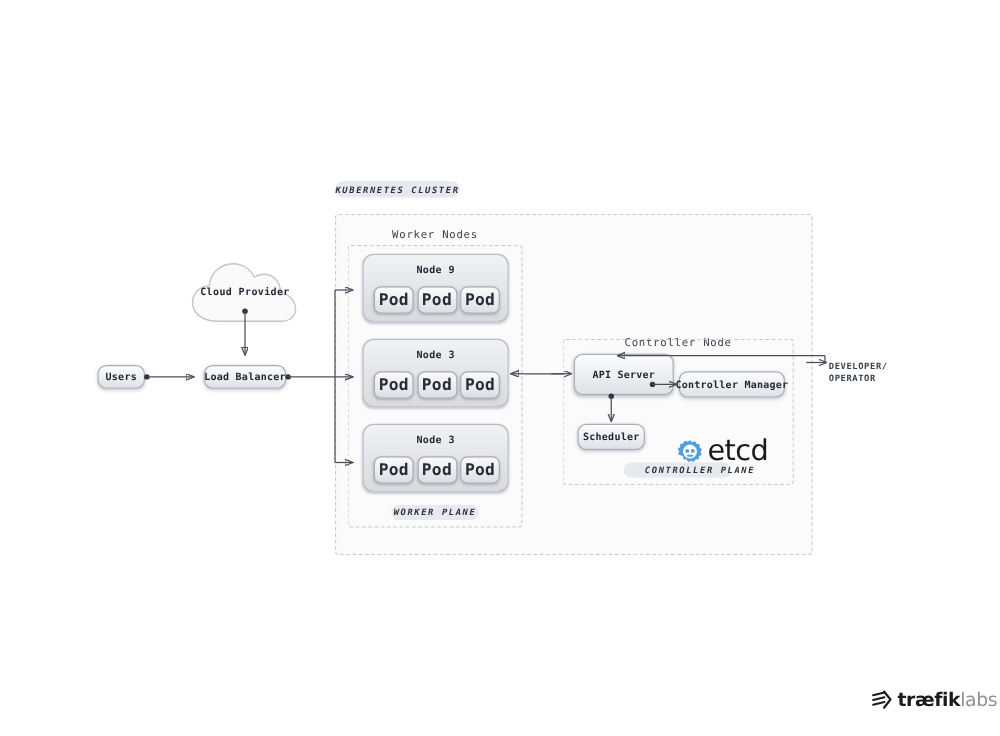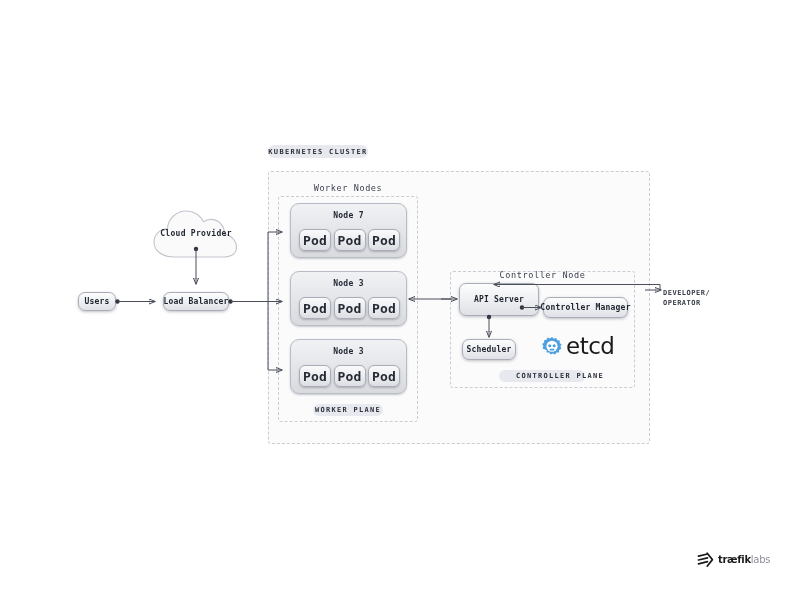--- a/index.html
+++ b/index.html
@@ -47,20 +47,21 @@
     background: #e7e9ee;
     border-radius: 20px;
     color: #2c313c;
     font-size: 7px;
     font-weight: bold;
     letter-spacing: 1.3px;
     display: flex;
     align-items: center;
     justify-content: center;
     white-space: nowrap;
+    font-style: italic;
   }
 
   
   .node-box {
     border: 1px solid #b9bcc6;
     border-radius: 9px;
     background: linear-gradient(180deg, #f1f2f4 0%, #e3e4e8 55%, #d8dade 100%);
     box-shadow: 0 1px 2px rgba(60,64,75,0.28);
   }
   .node-title {
@@ -147,21 +148,21 @@
 
   
   .traefik-logo {
     position: absolute;
     display: flex;
     align-items: center;
     gap: 4px;
   }
   .traefik-word {
     font-family: "DejaVu Sans", sans-serif;
-    font-size: 10px;
+    font-size: 15px;
     line-height: 1;
     letter-spacing: -0.3px;
     text-align: right;
   }
   .traefik-word .strong { color: #1b1b1b; font-weight: bold; }
   .traefik-word .light  { color: #8d9099; }
 </style>
 </head>
 <body>
 
@@ -173,21 +174,21 @@
     <span>KUBERNETES CLUSTER</span>
   </div>
 
   <div class="abs caption" style="left:278px; top:183px; width:140px;">
     <span>Worker Nodes</span>
   </div>
 
   <div class="abs dashed-box" style="left:278px; top:196px; width:140px; height:226px;"></div>
 
   <div class="abs node-box" style="left:290px; top:203px; width:117px; height:55px;">
-    <div class="node-title" style="margin-top:7px;">Node 7</div>
+    <div class="node-title" style="margin-top:7px;">Node 9</div>
     <div class="abs" style="left:8px; top:25px; width:101px; display:flex; justify-content:space-between;">
       <div class="pod-box" style="width:30px; height:20px;">Pod</div>
       <div class="pod-box" style="width:30px; height:20px;">Pod</div>
       <div class="pod-box" style="width:30px; height:20px;">Pod</div>
     </div>
   </div>
 
   <div class="abs node-box" style="left:290px; top:271px; width:117px; height:55px;">
     <div class="node-title" style="margin-top:7px;">Node 3</div>
     <div class="abs" style="left:8px; top:25px; width:101px; display:flex; justify-content:space-between;">
@@ -221,21 +222,21 @@
   </div>
 
   <div class="abs comp-box" style="left:543px; top:297px; width:85px; height:21px;">
     <span>Controller Manager</span>
   </div>
 
   <div class="abs comp-box" style="left:462px; top:339px; width:54px; height:21px;">
     <span>Scheduler</span>
   </div>
 
-  <div class="etcd-logo" style="left:541px; top:335px;">
+  <div class="etcd-logo" style="left:541px; top:350px;">
     <svg width="22" height="22" viewBox="0 0 24 24">
       <g fill="#4d9fe0">
         <path d="M12 1.2 14.1 3l2.5-.9 1.2 2.4 2.6.4.0 2.7 2.1 1.6-1.3 2.3 1.0 2.5-2.3 1.3-.4 2.6-2.7.2-1.5 2.2-2.4-1.1-2.4 1.1-1.5-2.2-2.7-.2-.4-2.6L1.6 13.6 2.6 11.1 1.3 8.8 3.4 7.2l0-2.7 2.6-.4L7.2 1.7 9.7 2.6z"></path>
       </g>
       <circle cx="12" cy="11.2" r="6.1" fill="#ffffff"></circle>
       <circle cx="9.6" cy="10.6" r="1.7" fill="#4d9fe0"></circle>
       <circle cx="14.4" cy="10.6" r="1.7" fill="#4d9fe0"></circle>
       <rect x="9.3" y="14.0" width="5.4" height="1.7" rx="0.85" fill="#4d9fe0"></rect>
     </svg>
     <span class="etcd-word">etcd</span>

